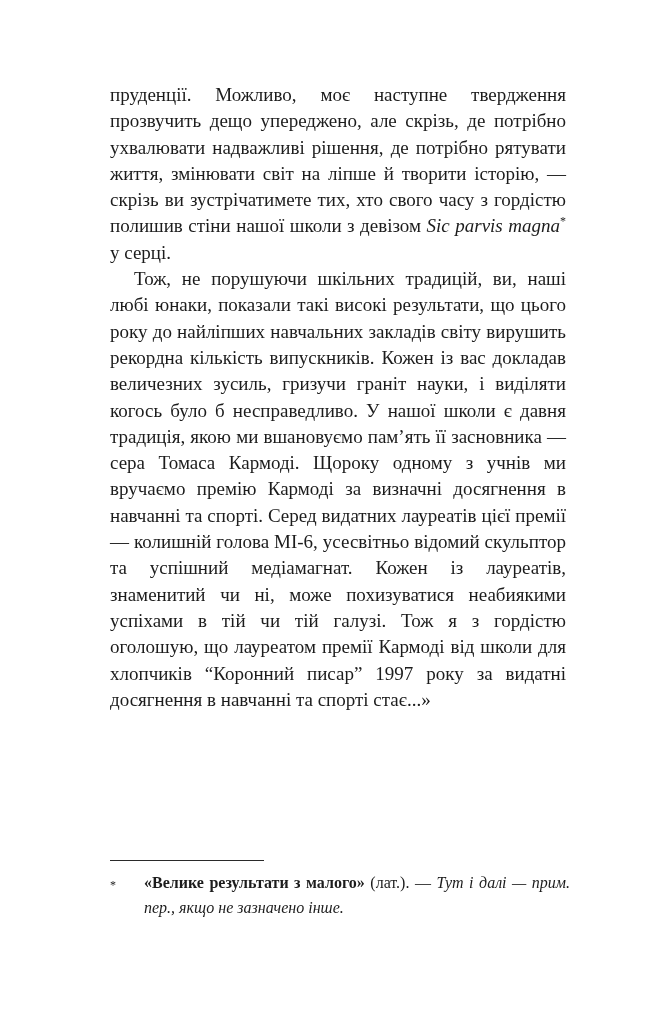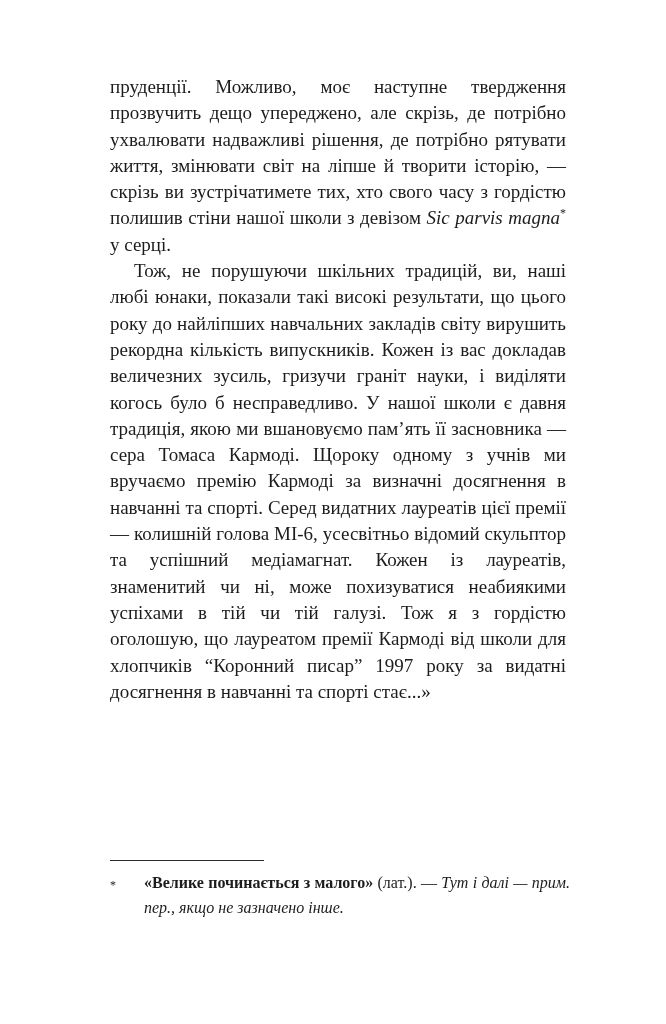--- a/index.html
+++ b/index.html
@@ -13,21 +13,21 @@
     overflow: hidden;
   }
   .page {
     position: absolute;
     inset: 0;
     background: #ffffff;
   }
   .main-text {
     position: absolute;
     left: 110px;
-    top: 74px;
+    top: 82px;
     width: 456px;
     font-size: 19px;
     line-height: 26.3px;
     text-align: justify;
     hyphens: auto;
     -webkit-hyphens: auto;
   }
   .para {
     margin: 0;
     padding: 0;
@@ -78,17 +78,17 @@
 
   <div class="main-text">
     <p class="para"><span>пруденції. Можливо, моє наступне твердження прозвучить дещо упереджено, але скрізь, де потрібно ухвалювати надважливі рішення, де потрібно рятувати життя, змінювати світ на ліпше й творити історію, — скрізь ви зустрічатимете тих, хто свого часу з гордістю полишив стіни нашої школи з девізом </span><i>Sic parvis magna</i><sup class="fn-ref">*</sup><span> у серці.</span></p>
     <p class="para indent">Тож, не порушуючи шкільних традицій, ви, наші любі юнаки, показали такі високі результати, що цього року до найліпших навчальних закладів світу вирушить рекордна кількість випускників. Кожен із вас докладав величезних зусиль, гризучи граніт науки, і виділяти когось було б несправедливо. У нашої школи є давня традиція, якою ми вшановуємо памʼять її засновника — сера Томаса Кармоді. Щороку одному з учнів ми вручаємо премію Кармоді за визначні досягнення в навчанні та спорті. Серед видатних лауреатів цієї премії — колишній голова МІ-6, усесвітньо відомий скульптор та успішний медіамагнат. Кожен із лауреатів, знаменитий чи ні, може похизуватися неабиякими успіхами в тій чи тій галузі. Тож я з гордістю оголошую, що лауреатом премії Кармоді від школи для хлопчиків “Коронний писар” 1997 року за видатні досягнення в навчанні та спорті стає...»</p>
   </div>
 
   <div class="footnote">
     <div class="fn-rule"></div>
     <div class="fn-body">
       <span class="fn-marker">*</span>
-      <span class="fn-text"><b>«Велике починається з малого»</b><span> (лат.). — </span><i>Тут і далі — прим. пер., якщо не зазначено інше.</i></span>
+      <span class="fn-text"><b>«Велике результати з малого»</b><span> (лат.). — </span><i>Тут і далі — прим. пер., якщо не зазначено інше.</i></span>
     </div>
   </div>
 
 </div>
 
 </body></html>

